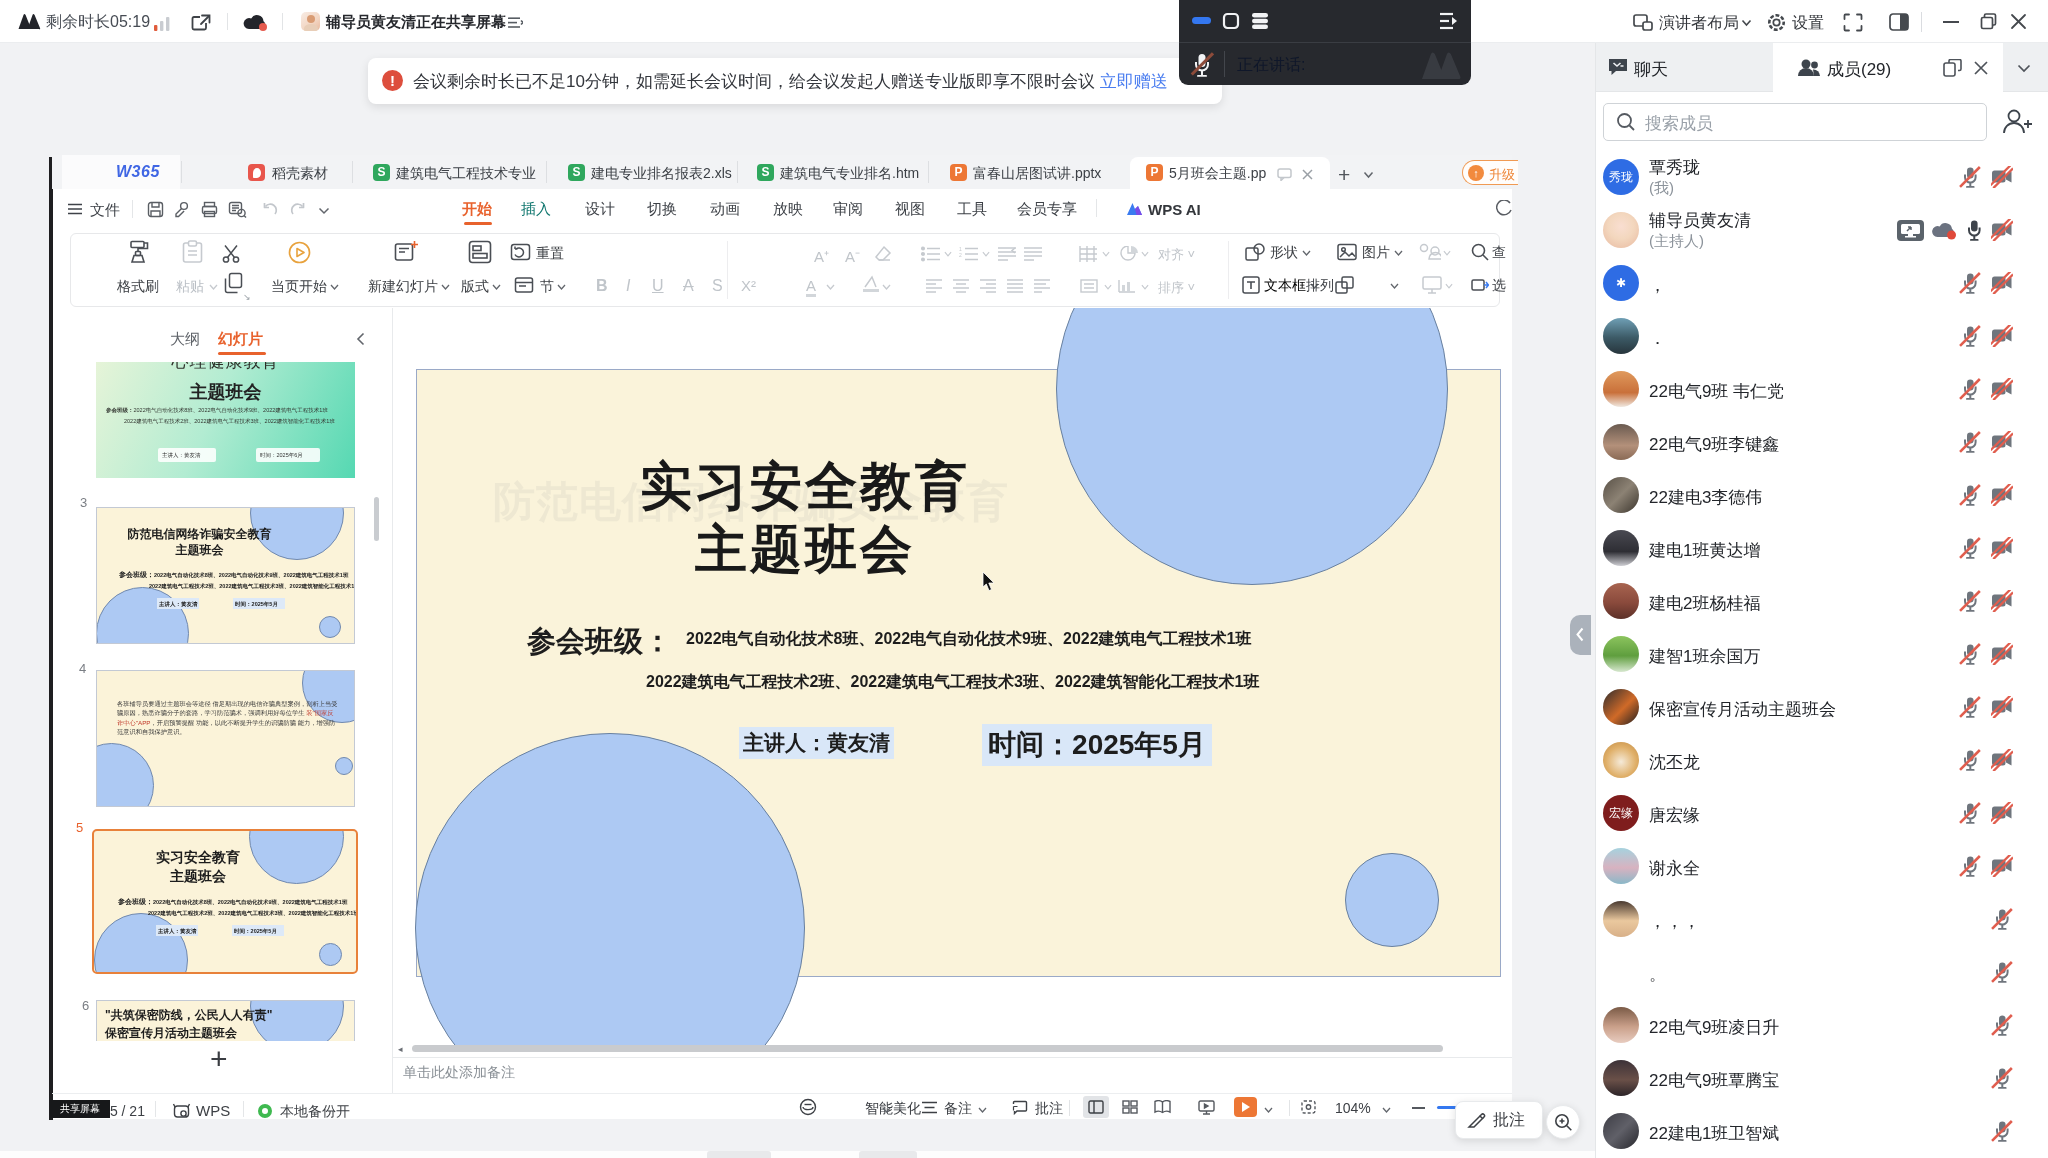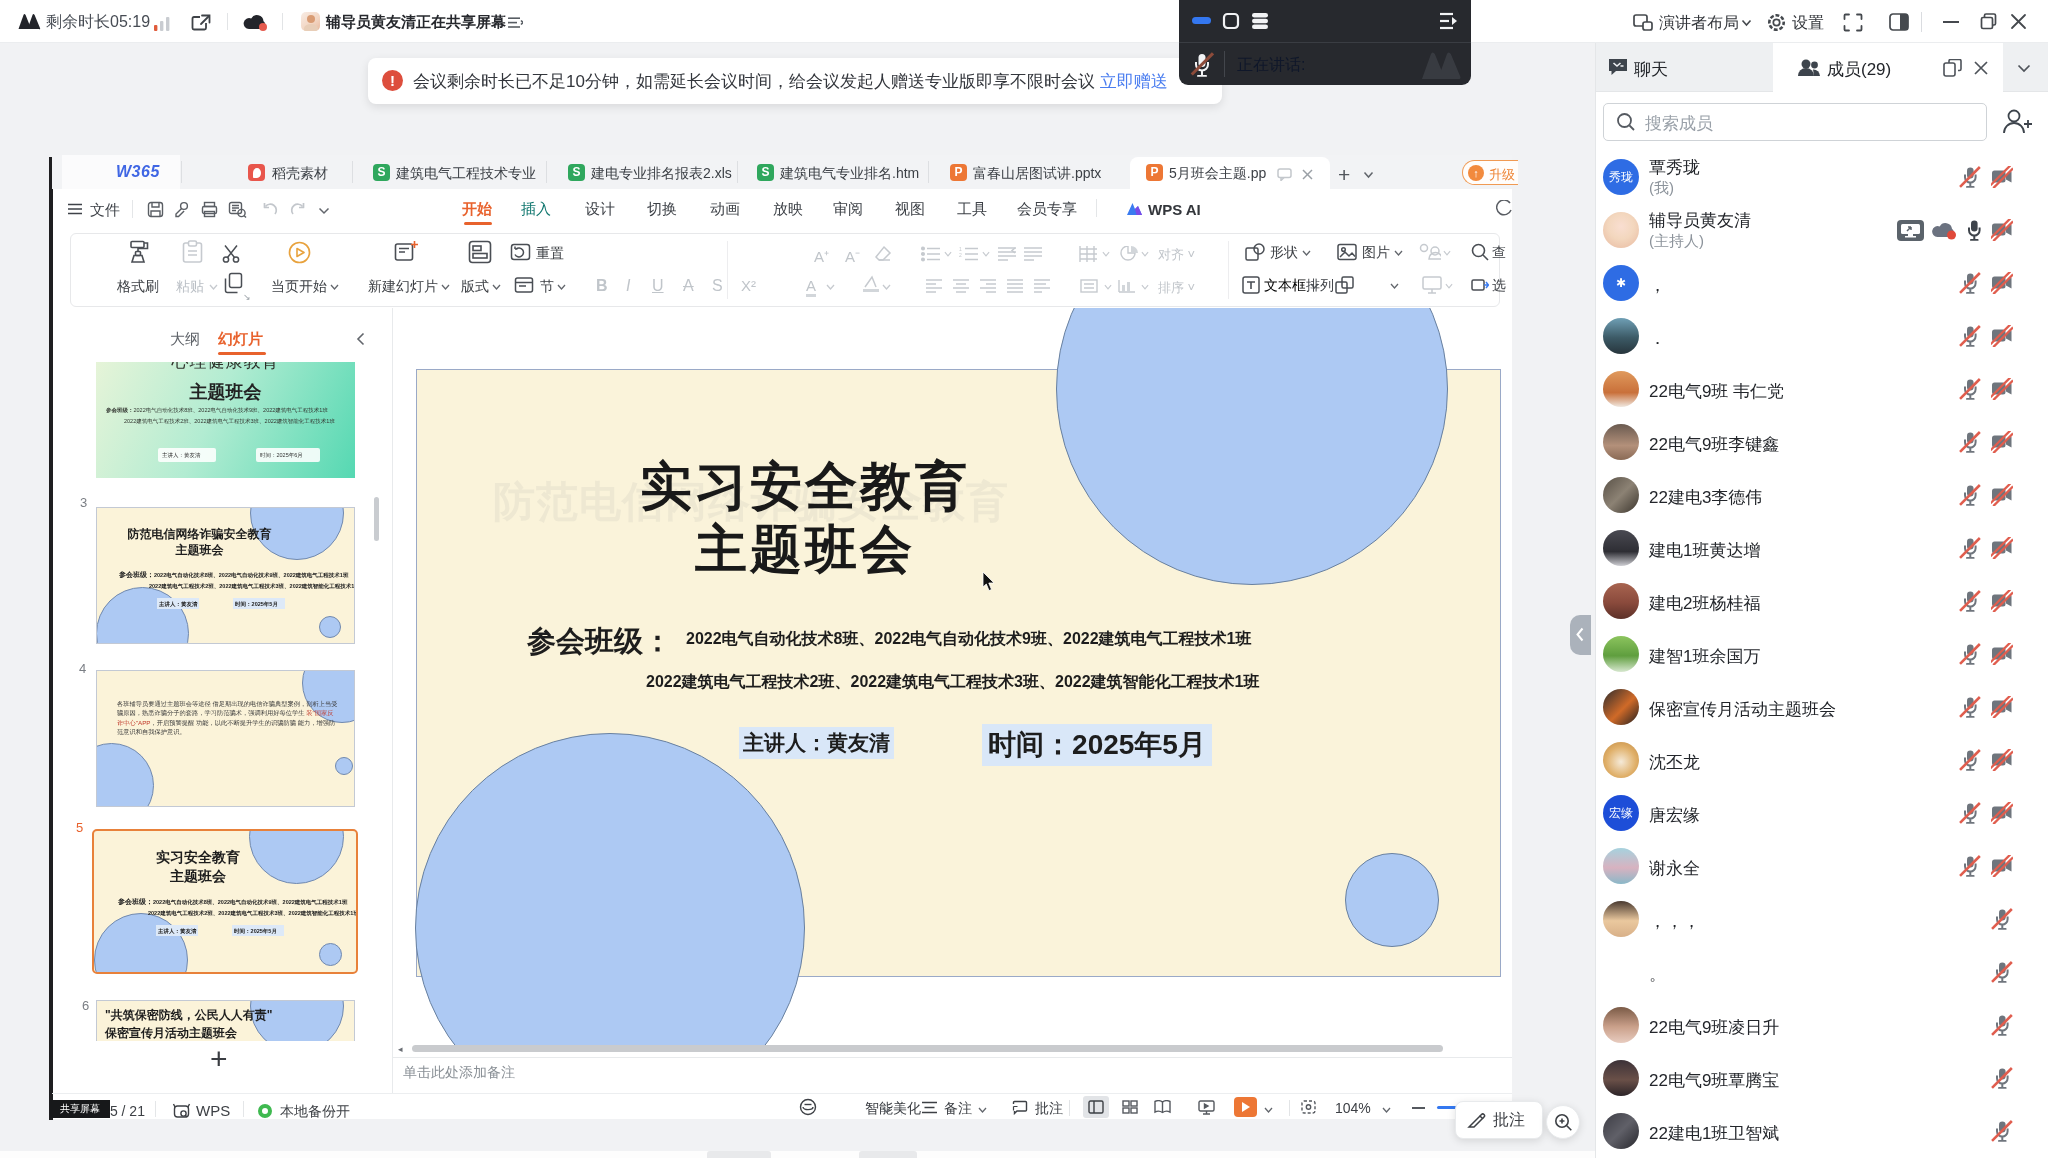--- a/index.html
+++ b/index.html
@@ -1077,21 +1077,21 @@
 <div class="a" style="left:1959px;top:749px">
         <svg width="22" height="22" viewBox="0 0 22 22">
           <use href="#mico"></use>
         </svg>
       </div>
 <div class="a" style="left:1991px;top:749px">
         <svg width="22" height="22" viewBox="0 0 22 22">
           <use href="#camo"></use>
         </svg>
       </div>
-<div class="a" style="left:1603px;top:795px;width:36px;height:36px;border-radius:50%;background:#1d4ed8;color:#fff;font-size:12px;text-align:center;line-height:36px;overflow:hidden">宏缘</div>
+<div class="a" style="left:1603px;top:795px;width:36px;height:36px;border-radius:50%;background:#7f1d1d;color:#fff;font-size:12px;text-align:center;line-height:36px;overflow:hidden">宏缘</div>
 <div class="a" style="left:1649px;top:804px;font-size:17px;color:#23262b">唐宏缘</div>
 <div class="a" style="left:1959px;top:802px">
         <svg width="22" height="22" viewBox="0 0 22 22">
           <use href="#mico"></use>
         </svg>
       </div>
 <div class="a" style="left:1991px;top:802px">
         <svg width="22" height="22" viewBox="0 0 22 22">
           <use href="#camo"></use>
         </svg>

